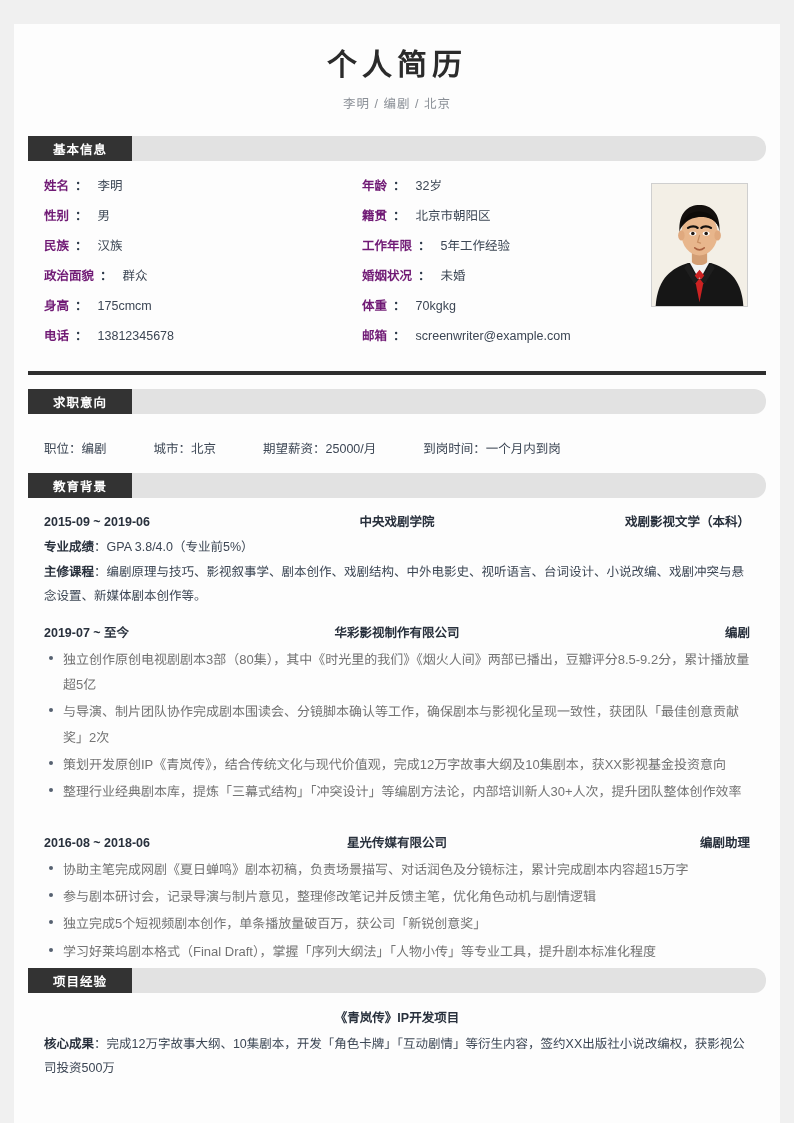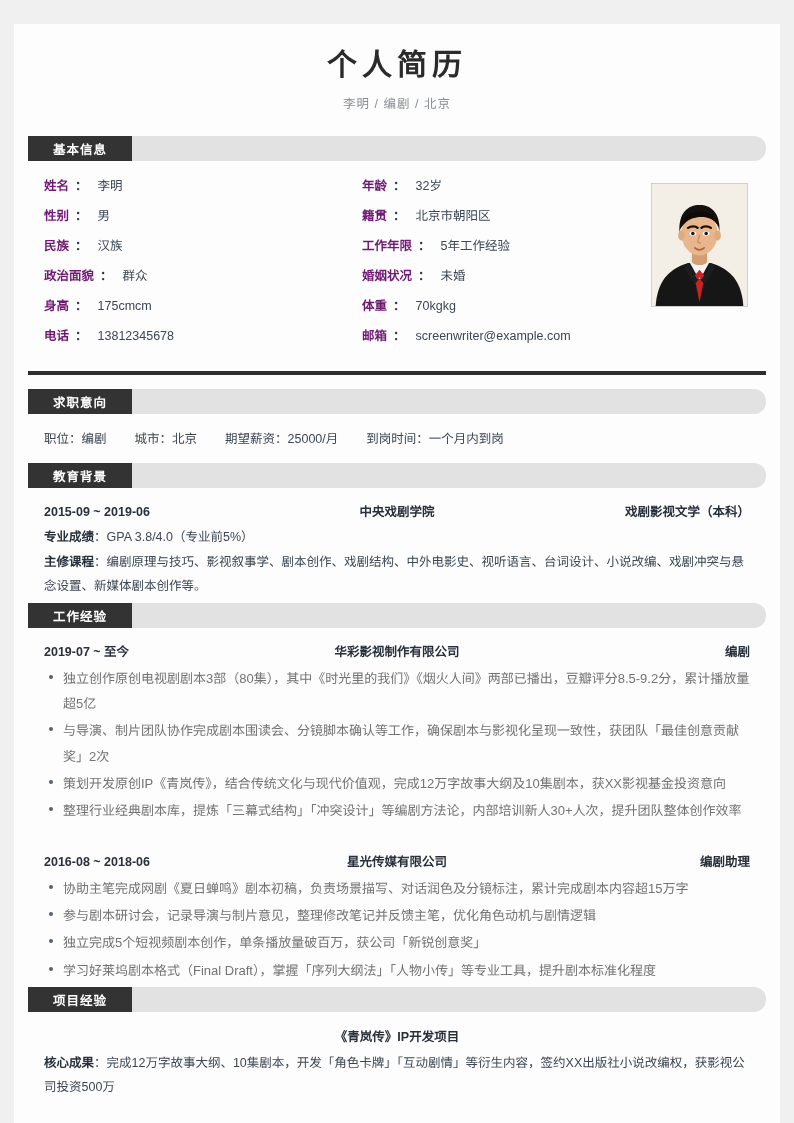--- a/index.html
+++ b/index.html
@@ -120,24 +120,24 @@
   .thick-rule {
     height: 4px;
     background: #2e2e2e;
     margin: 10px 0 14px;
   }
 
   
   .intent-row {
     display: flex;
     align-items: center;
-    padding: 14px 16px 12px;
+    padding: 24px 16px 12px;
     font-size: 12.5px;
     color: #3c4654;
-    gap: 28px;
+    gap: 47px;
   }
   .intent-item { white-space: nowrap; }
 
   
   .entry { padding: 0 16px; }
   .entry-head {
     display: flex;
     align-items: baseline;
     font-size: 12.5px;
     font-weight: bold;
@@ -347,24 +347,20 @@
       <span class="e-role">戏剧影视文学（本科）</span>
     </div>
     <div class="detail-line">
       <span class="dl-label">专业成绩</span><span>：GPA 3.8/4.0（专业前5%）</span>
     </div>
     <div class="detail-line">
       <span class="dl-label">主修课程</span><span>：编剧原理与技巧、影视叙事学、剧本创作、戏剧结构、中外电影史、视听语言、台词设计、小说改编、戏剧冲突与悬念设置、新媒体剧本创作等。</span>
     </div>
   </div>
 
-  <div class="section-bar">
-    <div class="tag">工作经验</div>
-    <div class="filler"></div>
-  </div>
 
   <div class="entry">
     <div class="entry-head">
       <span class="e-date">2019-07 ~ 至今</span>
       <span class="e-org">华彩影视制作有限公司</span>
       <span class="e-role">编剧</span>
     </div>
     <ul class="bullets">
       <li>独立创作原创电视剧剧本3部（80集），其中《时光里的我们》《烟火人间》两部已播出，豆瓣评分8.5-9.2分，累计播放量超5亿</li>
       <li>与导演、制片团队协作完成剧本围读会、分镜脚本确认等工作，确保剧本与影视化呈现一致性，获团队「最佳创意贡献奖」2次</li>

